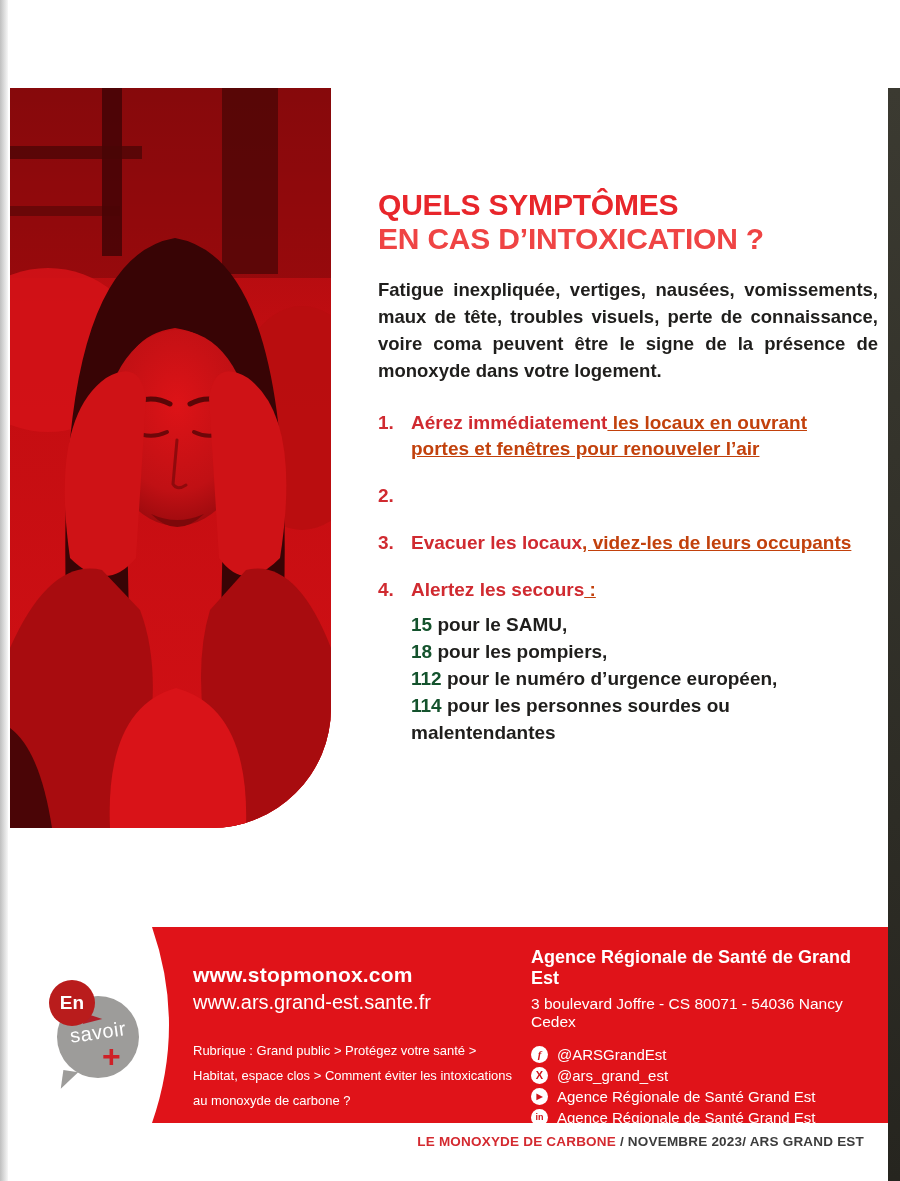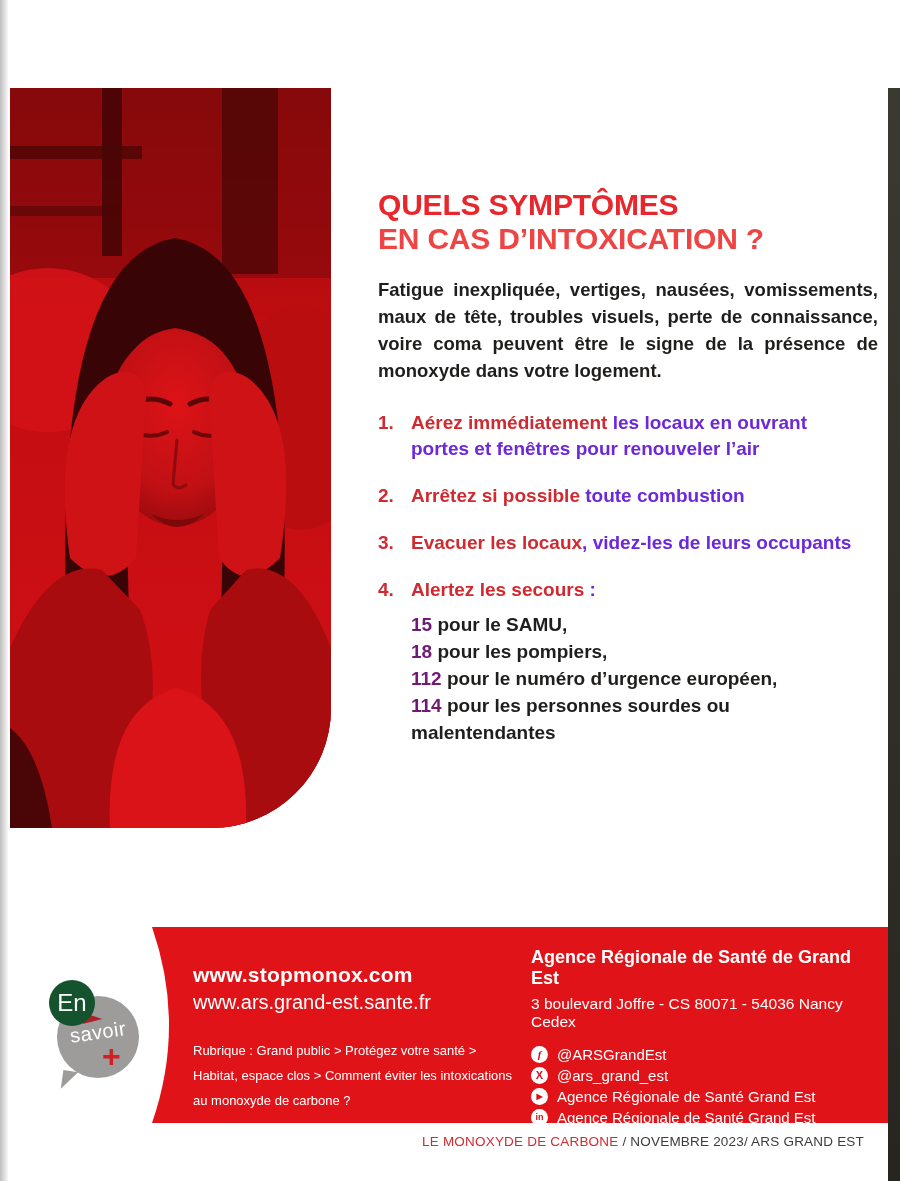--- a/index.html
+++ b/index.html
@@ -19,24 +19,24 @@
   .h-title{font-size:30px;line-height:34px;font-weight:700;letter-spacing:-0.2px;}
   .h-red{color:#e8262b;display:block;}
   .h-black{color:#ef4444;display:block;}
   .body-par{margin-top:20px;font-size:18.5px;line-height:27px;font-weight:700;
             text-align:justify;color:#1f1e1c;}
   .h2-block{margin-top:24px;}
   .steps{margin-top:26px;width:478px;}
   .step{display:flex;font-size:19px;line-height:26px;font-weight:700;margin-bottom:21px;}
   .step-num{width:33px;flex:0 0 33px;color:#d02a30;}
   .step-red{color:#d02a30;}
-  .step-black{color:#6d28d9;}
+  .step-black{color:#c2410c;text-decoration:underline;}
   .emergency{margin-top:8px;padding-left:33px;}
   .em-row{font-size:19px;line-height:27px;font-weight:700;color:#1f1e1c;}
-  .em-num{color:#701a75;}
+  .em-num{color:#14532d;}
   
   .banner{position:absolute;left:0;top:927px;width:888px;height:196px;}
   .banner svg.shape{position:absolute;inset:0;width:100%;height:100%;}
   .b-left{position:absolute;left:193px;top:36px;width:330px;color:#ffffff;}
   .b-site-main{font-size:21px;font-weight:700;letter-spacing:0.2px;}
   .b-site-sec{font-size:20px;font-weight:400;margin-top:4px;}
   .b-rubrique{font-size:13px;line-height:25px;margin-top:24px;font-weight:400;}
   .b-right{position:absolute;left:531px;top:20px;width:350px;color:#ffffff;}
   .b-agency{font-size:18px;font-weight:700;}
   .b-addr{font-size:15.5px;margin-top:6px;font-weight:400;}
@@ -45,39 +45,39 @@
   .socials{margin-top:13px;}
   .social-row{display:flex;align-items:center;height:21px;font-size:15px;font-weight:400;}
   .icon-circle{width:17px;height:17px;border-radius:50%;background:#ffffff;color:#d01319;
                display:flex;align-items:center;justify-content:center;flex:0 0 17px;
                font-size:11px;font-weight:700;margin-right:9px;line-height:17px;}
   .icon-circle.yt{font-size:8px;}
   .icon-circle.li{font-size:9px;}
   .icon-circle.fb{font-family:"Liberation Serif",serif;font-style:italic;}
   
   .sv-red{position:absolute;left:49px;top:980px;width:46px;height:46px;border-radius:50%;
-          background:#14532d;color:#fff;display:flex;align-items:center;justify-content:center;
-          font-size:24px;font-weight:400;z-index:3;}
+          background:#b91c1c;color:#fff;display:flex;align-items:center;justify-content:center;
+          font-size:19px;font-weight:700;z-index:3;}
   .sv-red-tail{position:absolute;left:84px;top:1016px;width:0;height:0;
                border-left:17px solid #b01f29;border-bottom:11px solid transparent;
                transform:rotate(18deg);z-index:2;}
   .sv-gray{position:absolute;left:57px;top:996px;width:82px;height:82px;border-radius:50%;
            background:#9d9c9a;z-index:1;}
   .sv-gray-tail{position:absolute;left:62px;top:1071px;width:0;height:0;
                 border-top:19px solid #9d9c9a;border-right:15px solid transparent;
                 transform:rotate(8deg);z-index:1;}
   .sv-word{position:absolute;left:56px;top:1021px;width:84px;text-align:center;color:#ffffff;
            font-size:20px;letter-spacing:0.5px;transform:rotate(-8deg);z-index:4;}
   .sv-plus{position:absolute;left:102px;top:1038px;color:#cf2027;font-size:32px;
            font-weight:700;z-index:5;}
   
   .footer{position:absolute;right:36px;top:1134px;font-size:13.5px;letter-spacing:0.2px;
           white-space:nowrap;}
-  .footer .f-red{color:#d42a30;font-weight:400;}
-  .footer .f-rest{color:#3c3c3c;font-weight:400;}
+  .footer .f-red{color:#d42a30;font-weight:700;}
+  .footer .f-rest{color:#3c3c3c;font-weight:700;}
 </style>
 </head>
 <body>
 
 <div class="page">
 
   <div class="edge-left"></div>
   <div class="edge-right-bar"></div>
 
   <div class="photo-wrap">
@@ -128,21 +128,20 @@
     <p class="body-par">Fatigue inexpliquée, vertiges, nausées, vomissements, maux de tête, troubles visuels, perte de connaissance, voire coma peuvent être le signe de la présence de monoxyde dans votre logement.</p>
 
 
     <div class="steps">
       <div class="step">
         <span class="step-num">1.</span>
         <span><span class="step-red">Aérez immédiatement</span><span class="step-black"> les locaux en ouvrant portes et fenêtres pour renouveler l’air</span></span>
       </div>
       <div class="step">
         <span class="step-num">2.</span>
-        <span><span class="step-red">Arrêtez si possible</span><span class="step-black"> toute combustion</span></span>
       </div>
       <div class="step">
         <span class="step-num">3.</span>
         <span><span class="step-red">Evacuer les locaux</span><span class="step-black">, videz-les de leurs occupants</span></span>
       </div>
       <div class="step" style="margin-bottom:0;">
         <span class="step-num">4.</span>
         <span><span class="step-red">Alertez les secours</span><span class="step-black"> :</span></span>
       </div>
       <div class="emergency">

